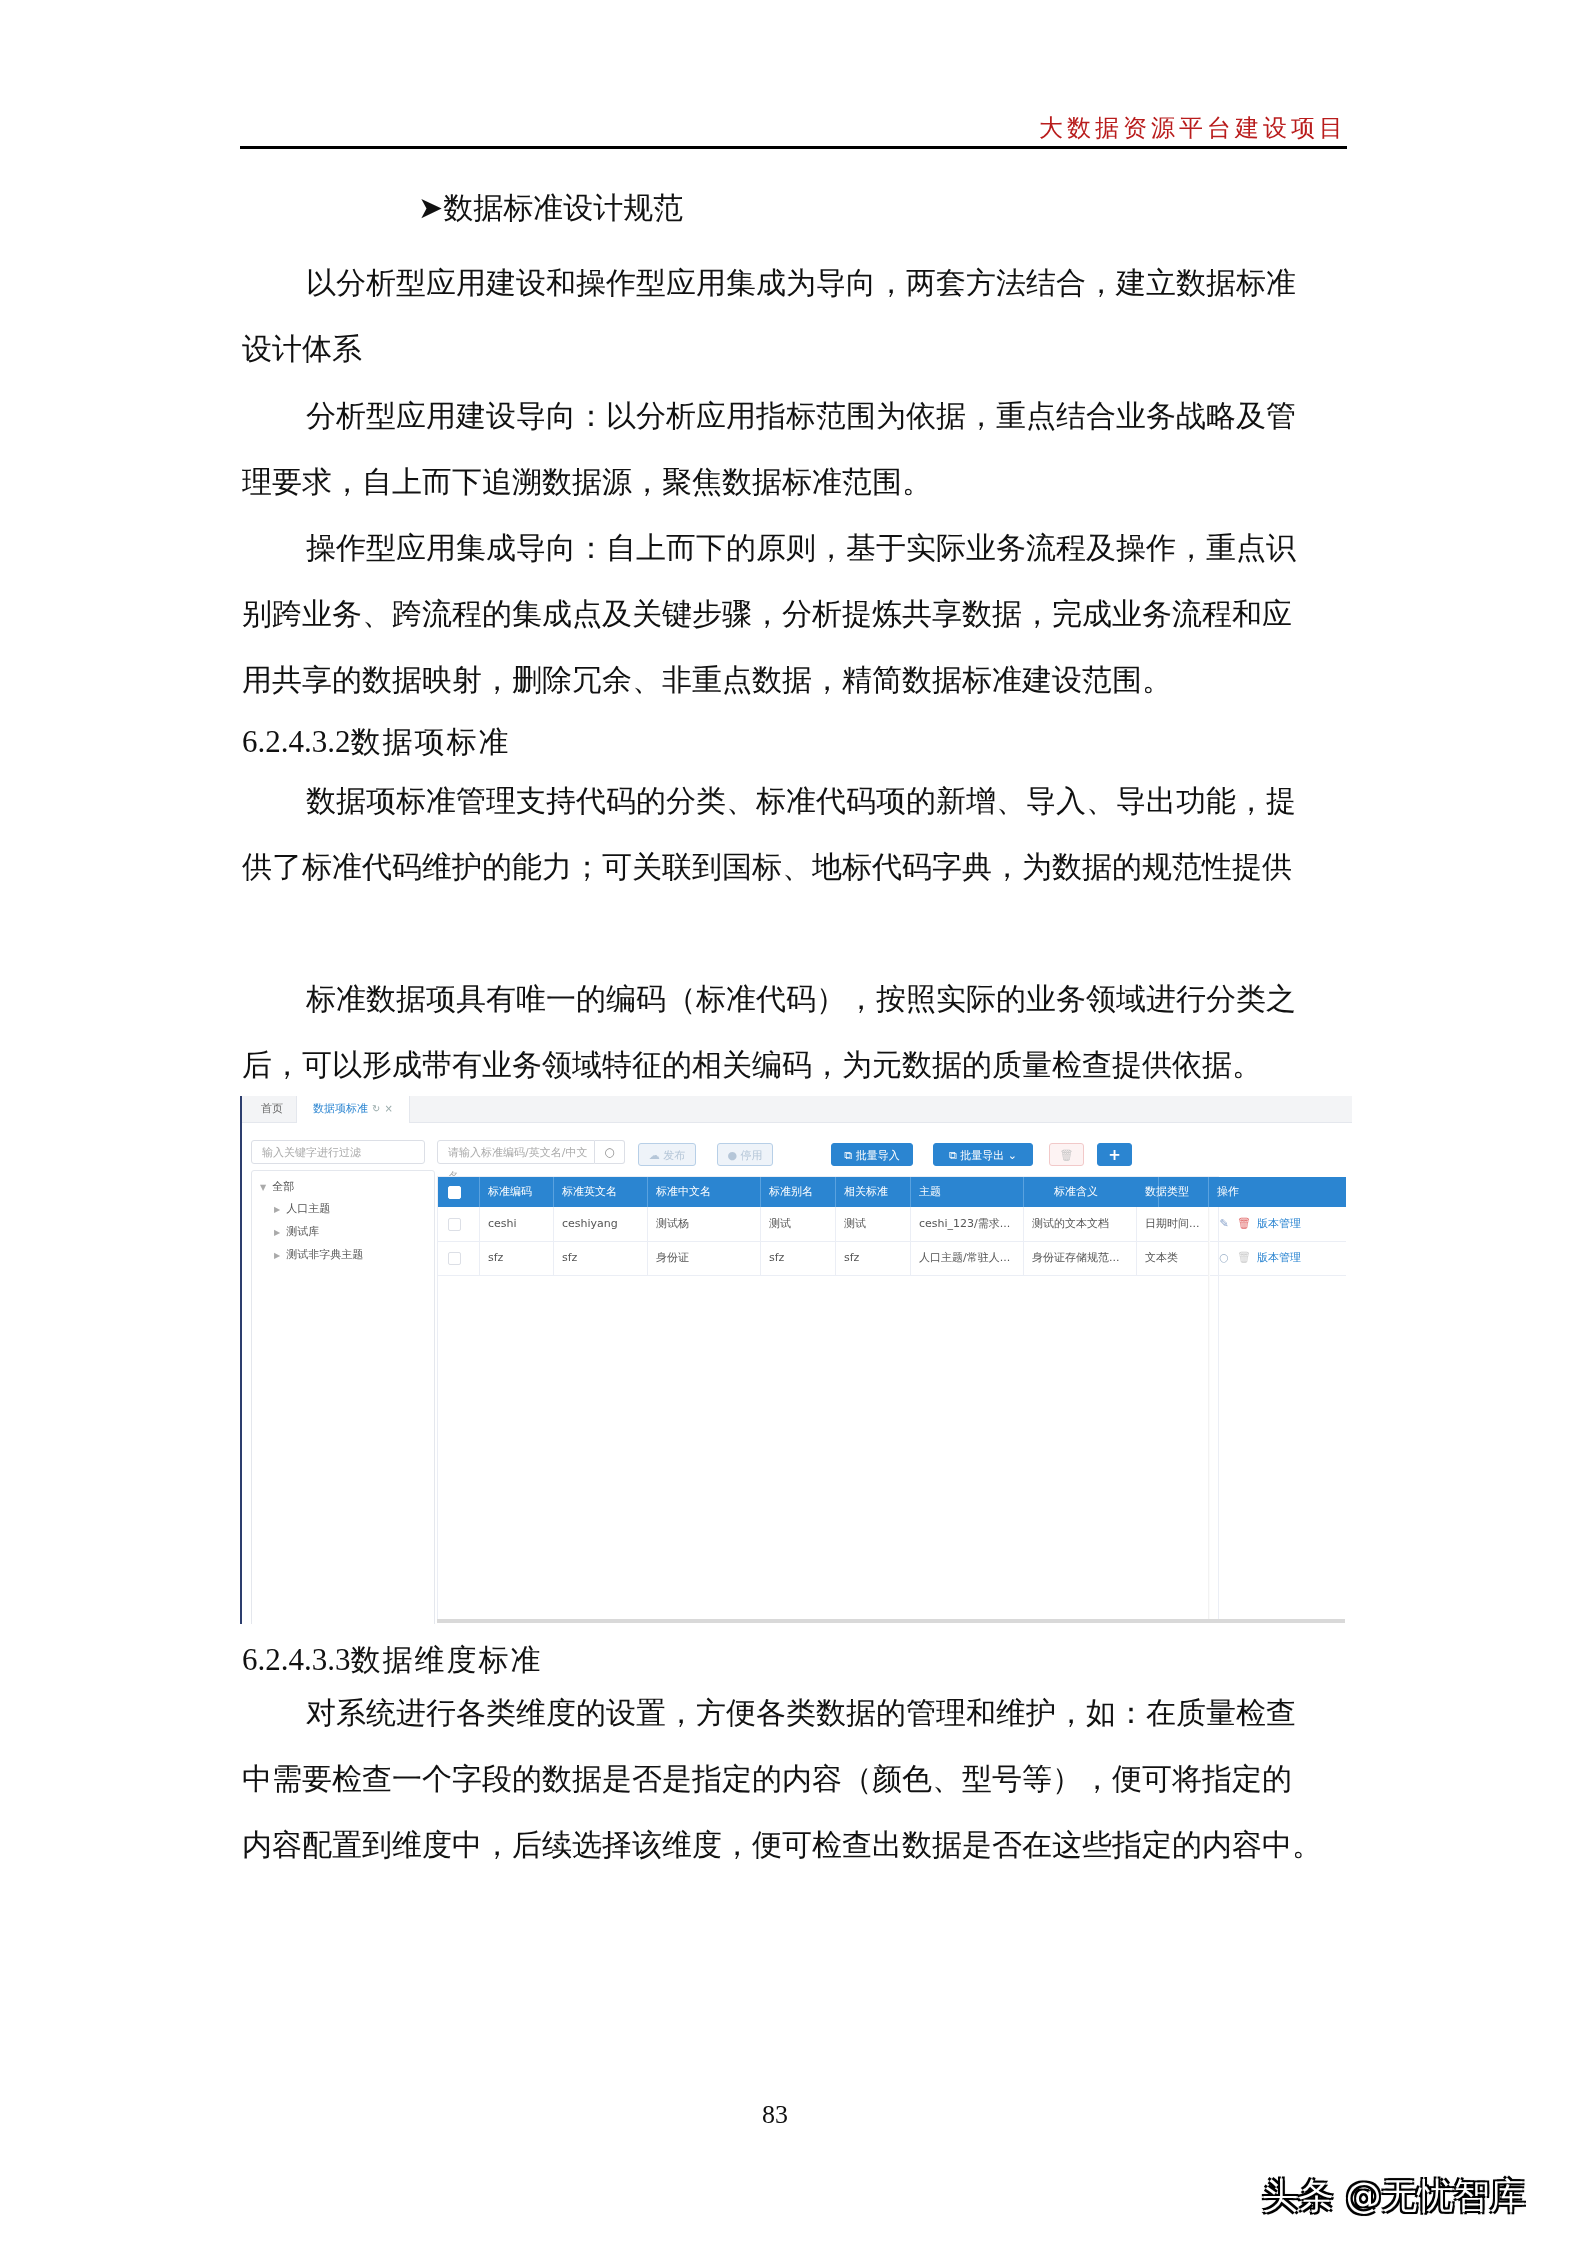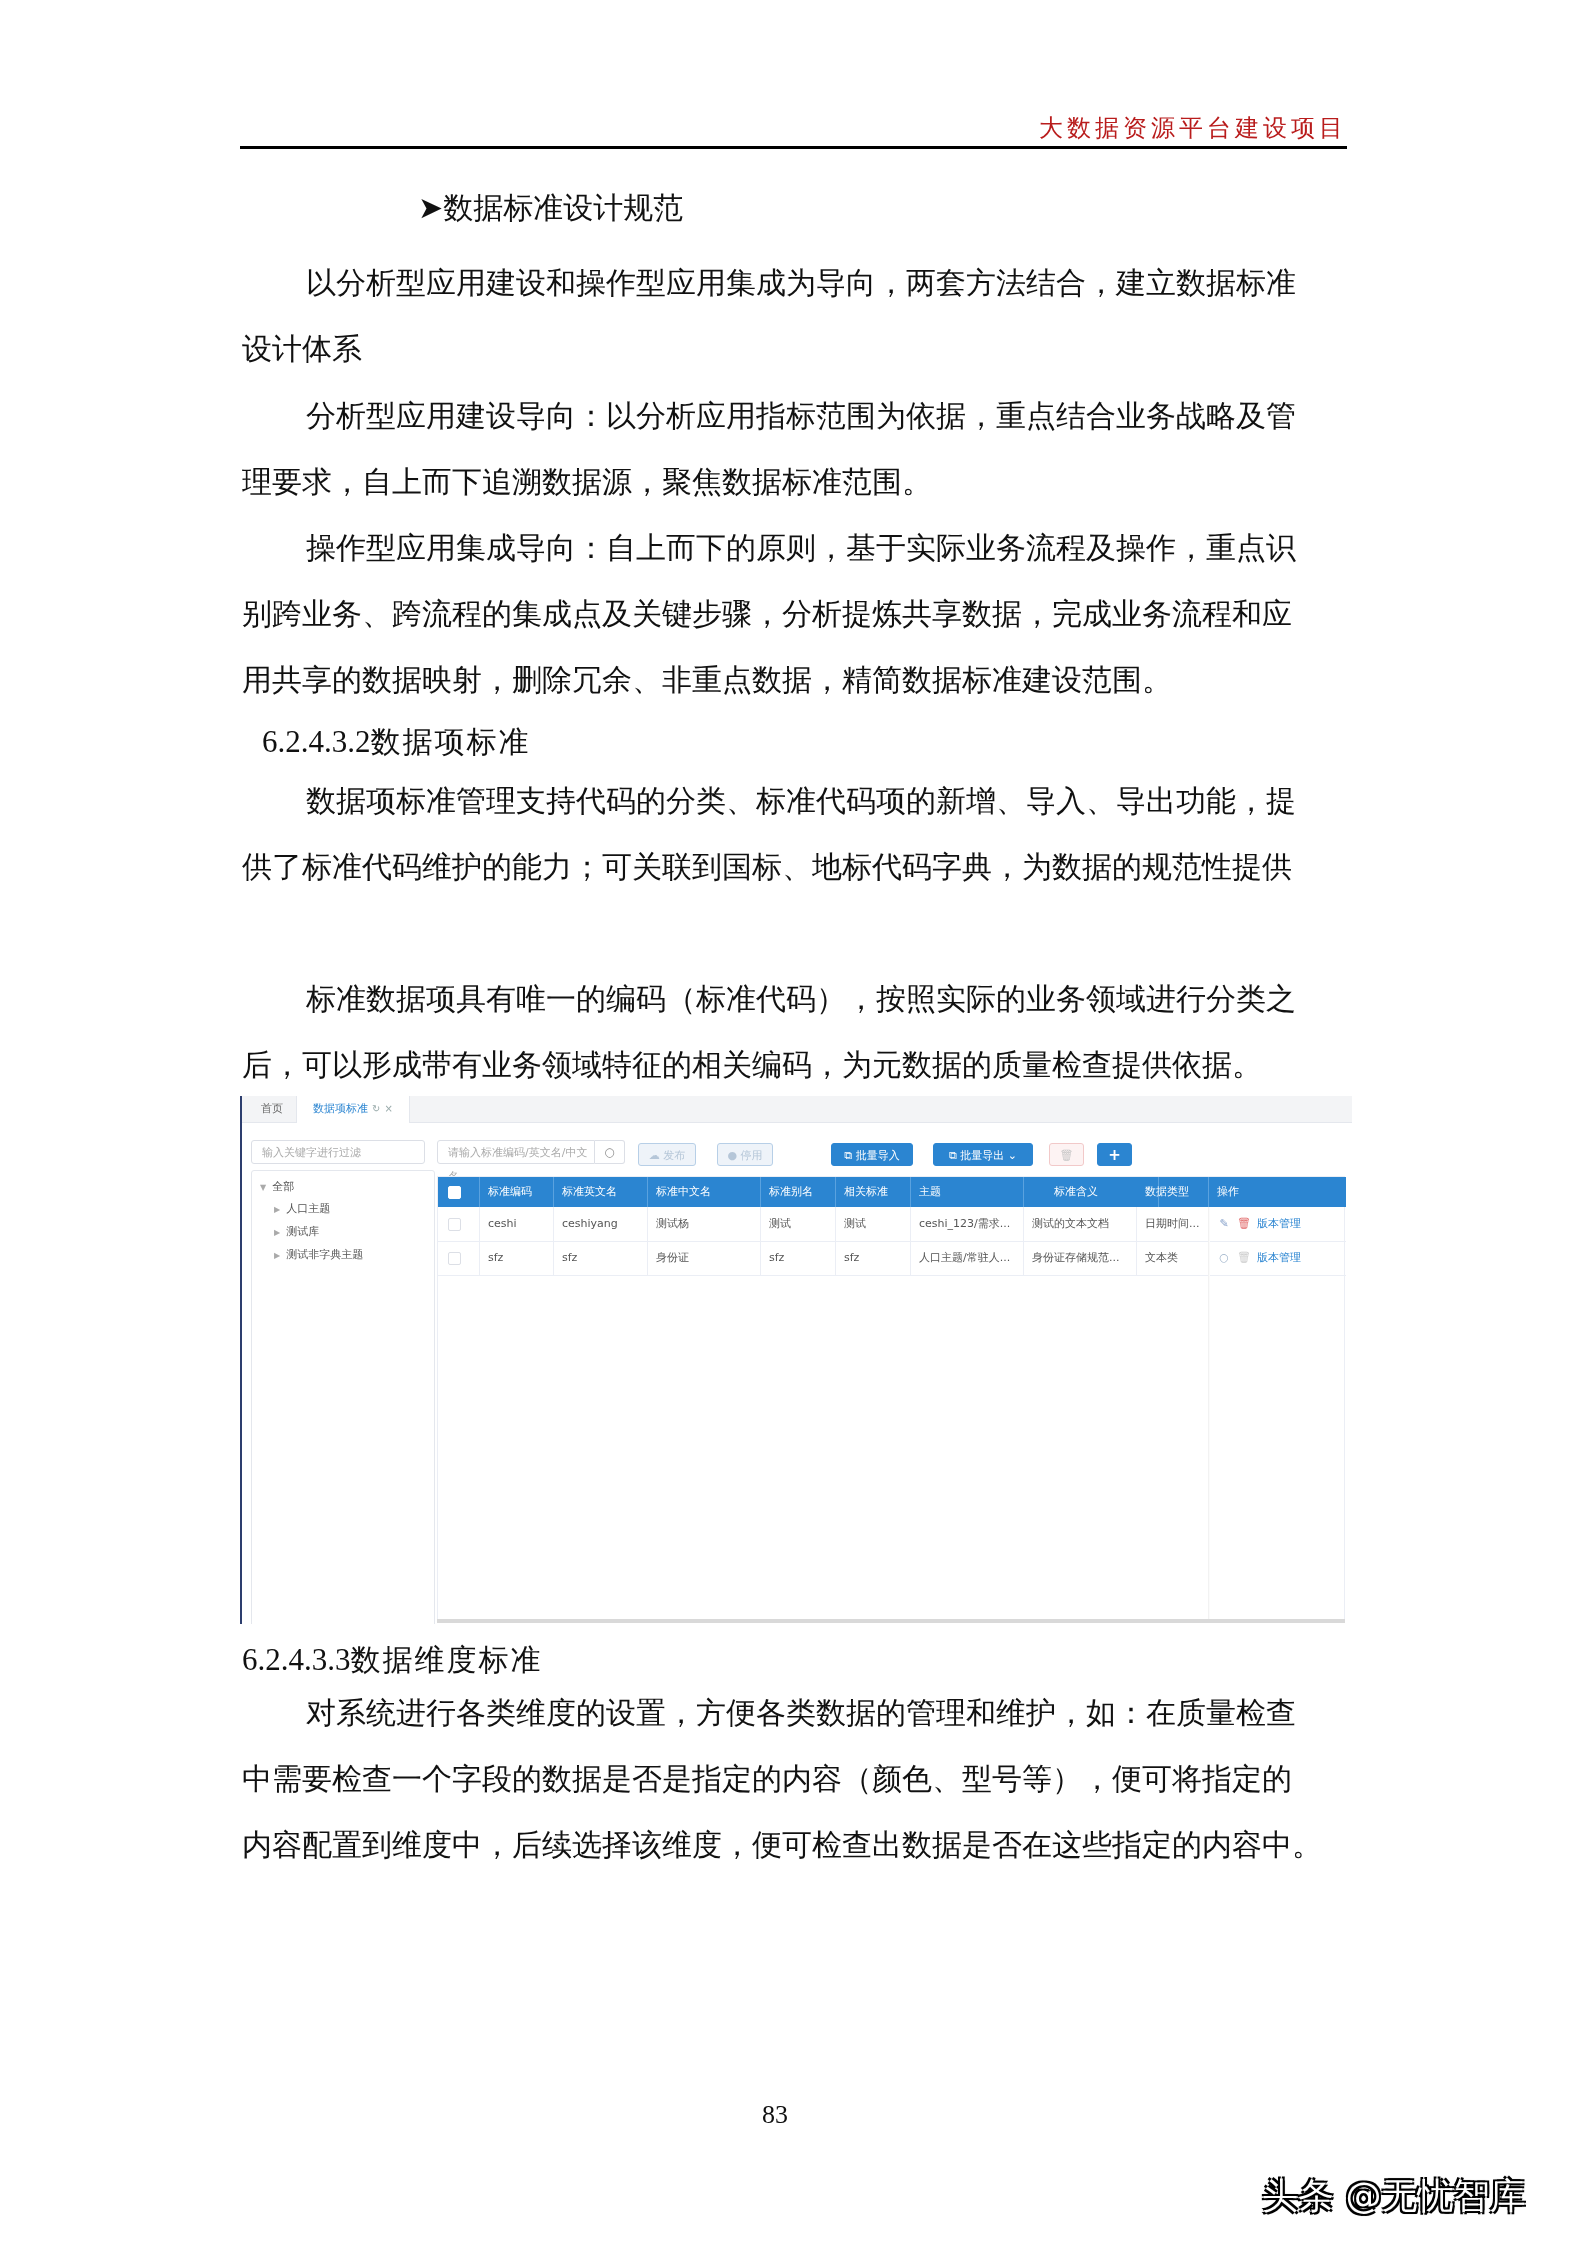--- a/index.html
+++ b/index.html
@@ -36,21 +36,21 @@
   .tree-item { position:absolute; font-size:11px; color:#555; }
   .tree-item .arr { color:#aaa; font-size:8px; margin-right:6px; }
   .search { position:absolute; left:197px; top:44px; width:158px; height:24px; border:1px solid #dcdfe6; border-radius:3px 0 0 3px;
             line-height:24px; padding-left:10px; box-sizing:border-box; color:#aaa; font-size:11px; }
   .searchbtn { position:absolute; left:355px; top:44px; width:30px; height:24px; border:1px solid #dcdfe6; border-left:none; border-radius:0 3px 3px 0;
                box-sizing:border-box; text-align:center; line-height:22px; color:#888; font-size:12px; }
   .btn { position:absolute; top:47px; height:23px; line-height:23px; border-radius:3px; text-align:center; font-size:11px; box-sizing:border-box; }
   .btn.dis { background:#eef3f9; border:1px solid #b7cfe7; color:#b5c6d8; }
   .btn.pri { background:#2b85d1; color:#fff; border:1px solid #2b85d1; }
   .btn.del { background:#fdf3f3; border:1px solid #f2c9c9; color:#c7c7c7; }
-  .grid { position:absolute; left:197px; top:80px; width:908px; height:444px; border:1px solid #ebeef5; box-sizing:border-box; }
+  .grid { position:absolute; left:197px; top:80px; width:782px; height:444px; border:1px solid #ebeef5; box-sizing:border-box; }
   .thead { position:absolute; left:0; top:0; height:30px; width:908px; background:#2b85d1; }
   .th { position:absolute; top:0; height:30px; line-height:30px; color:#fff; font-size:11px; padding-left:8px; box-sizing:border-box;
         border-right:1px solid #5aa2df; white-space:nowrap; overflow:hidden; }
   .row { position:absolute; left:0; width:908px; height:34px; border-bottom:1px solid #ebeef5; }
   .td { position:absolute; top:0; height:34px; line-height:34px; font-size:11px; color:#555; padding-left:8px; box-sizing:border-box;
         border-right:1px solid #ebeef5; white-space:nowrap; overflow:hidden; }
   .chk { position:absolute; width:11px; height:11px; border:1px solid #dcdfe6; background:#fff; border-radius:2px; }
   .chk.head { border-color:#fff; }
   .fixedshadow { position:absolute; left:770px; top:30px; width:2px; height:414px; background:linear-gradient(90deg,#eee,#fff); }
   .scrollbar { position:absolute; left:197px; top:523px; width:908px; height:4px; background:#d9d9d9; }
@@ -74,21 +74,21 @@
 <div class="abs para" style="top:383px;">
   <div><span class="indent"></span><span>分析型应用建设导向：以分析应用指标范围为依据，重点结合业务战略及管</span></div>
   <div><span>理要求，自上而下追溯数据源，聚焦数据标准范围。</span></div>
 </div>
 <div class="abs para" style="top:515px;">
   <div><span class="indent"></span><span>操作型应用集成导向：自上而下的原则，基于实际业务流程及操作，重点识</span></div>
   <div><span>别跨业务、跨流程的集成点及关键步骤，分析提炼共享数据，完成业务流程和应</span></div>
   <div><span>用共享的数据映射，删除冗余、非重点数据，精简数据标准建设范围。</span></div>
 </div>
 
-<div class="abs section" style="top:722px;margin-left:20px;">
+<div class="abs section" style="top:722px;">
   <span class="num">6.2.4.3.2</span><span class="txt">数据项标准</span>
 </div>
 
 <div class="abs para" style="top:768px;">
   <div><span class="indent"></span><span>数据项标准管理支持代码的分类、标准代码项的新增、导入、导出功能，提</span></div>
   <div><span>供了标准代码维护的能力；可关联到国标、地标代码字典，为数据的规范性提供</span></div>
 </div>
 <div class="abs para" style="top:966px;">
   <div><span class="indent"></span><span>标准数据项具有唯一的编码（标准代码），按照实际的业务领域进行分类之</span></div>
   <div><span>后，可以形成带有业务领域特征的相关编码，为元数据的质量检查提供依据。</span></div>

